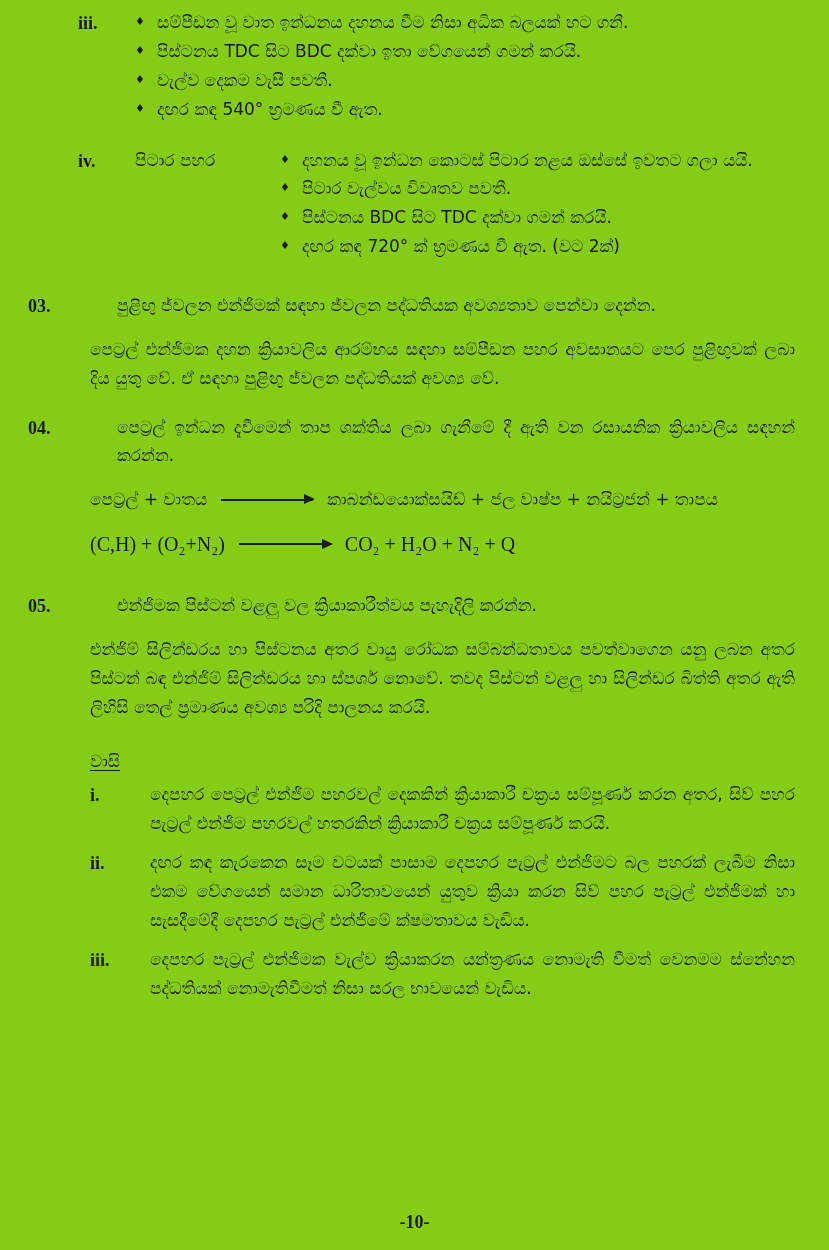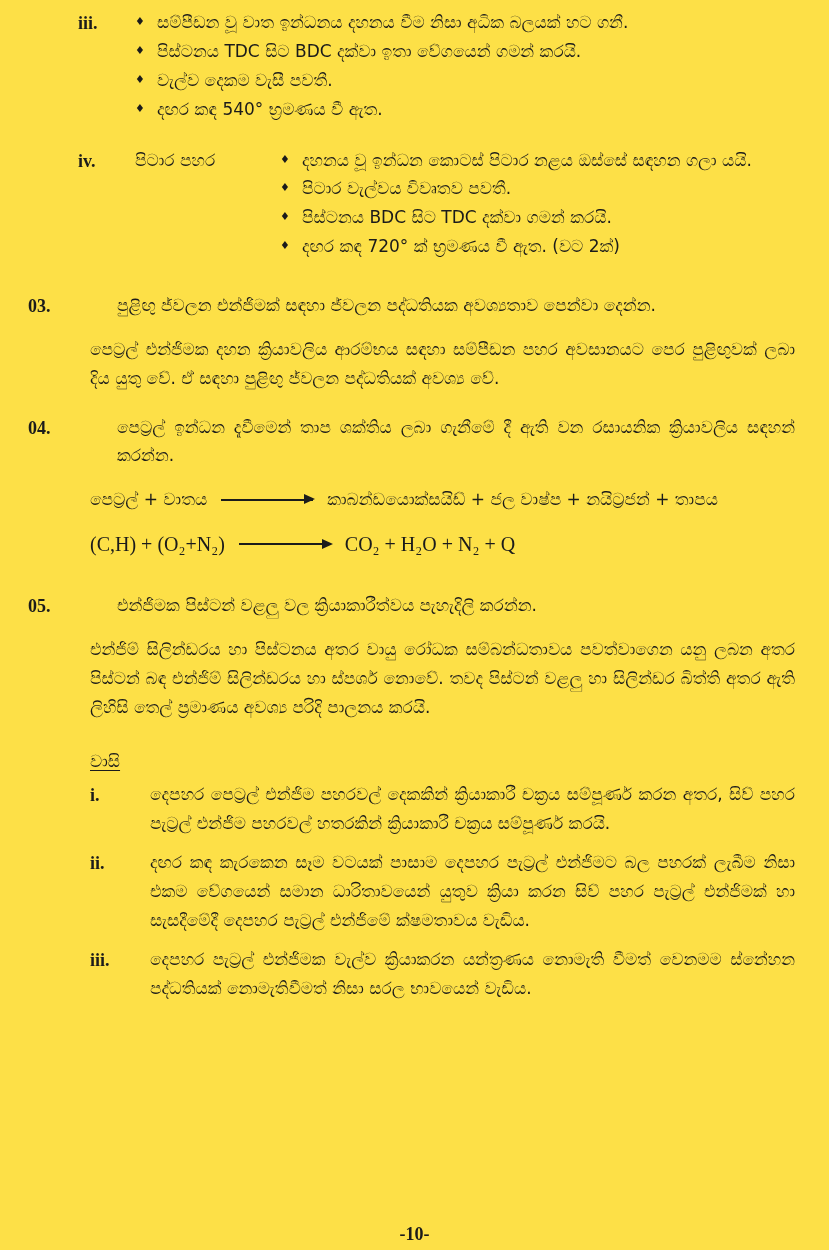--- a/index.html
+++ b/index.html
@@ -1,21 +1,21 @@
 <!DOCTYPE html>
 <html><head>
 <meta charset="utf-8">
 <style>
   html, body { margin: 0; padding: 0; background: #e8e8e8; }
   .page {
     position: relative;
     width: 829px;
     height: 1250px;
     margin: 0 auto;
-    background: #fde047;
+    background: #84cc16;
     color: #1b1b1b;
     font-family: "DejaVu Sans", sans-serif;
     font-size: 17px;
     line-height: 1.7;
     box-sizing: border-box;
     padding: 8px 34px 0 28px;
     overflow: hidden;
   }
 
   
@@ -73,21 +73,21 @@
   .sub-item { display: flex; margin-top: 10px; }
   .sub-item.first { margin-top: 4px; }
   .sub-roman {
     width: 60px; flex-shrink: 0;
     font-family: "Liberation Serif", serif;
     font-weight: bold; font-size: 18px;
   }
   .sub-text { flex: 1; text-align: justify; }
 
   .footer {
-    position: absolute; left: 0; right: 0; bottom: 0;
+    position: absolute; left: 0; right: 0; bottom: 12px;
     text-align: center;
     font-family: "Liberation Serif", serif;
     font-size: 18px; font-weight: bold;
   }
 </style>
 </head>
 <body>
 
 <div class="page">
 
@@ -112,21 +112,21 @@
       </div>
     </div>
   </div>
 
   <div class="stroke-row second">
     <div class="stroke-roman">iv.</div>
     <div class="stroke-term">පිටාර පහර</div>
     <div class="stroke-bullets">
       <div class="bullet">
         <span class="bullet-marker">♦</span>
-        <span class="bullet-text">දහනය වූ ඉන්ධන කොටස් පිටාර නළය ඔස්සේ සඳහන ගලා යයි.</span>
+        <span class="bullet-text">දහනය වූ ඉන්ධන කොටස් පිටාර නළය ඔස්සේ ඉවතට ගලා යයි.</span>
       </div>
       <div class="bullet">
         <span class="bullet-marker">♦</span>
         <span class="bullet-text">පිටාර වැල්වය විවෘතව පවතී.</span>
       </div>
       <div class="bullet">
         <span class="bullet-marker">♦</span>
         <span class="bullet-text">පිස්ටනය BDC සිට TDC දක්වා ගමන් කරයි.</span>
       </div>
       <div class="bullet">

